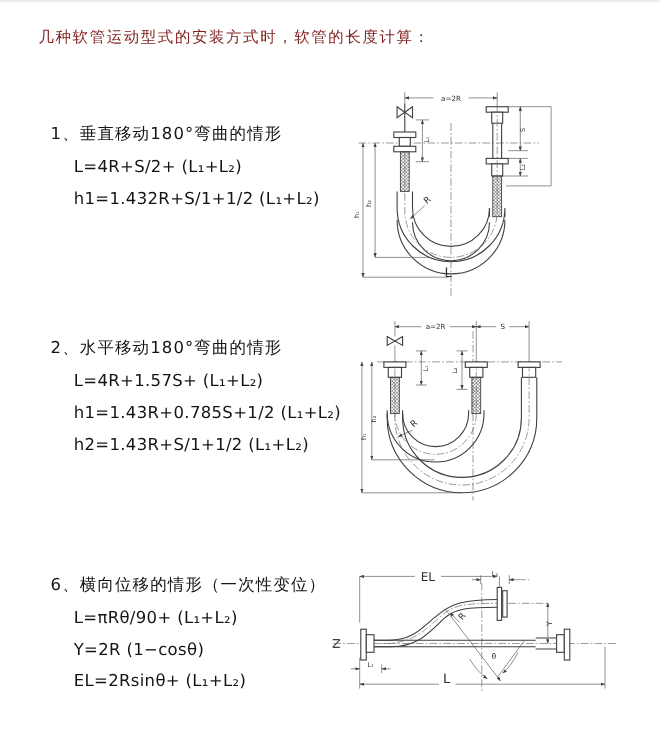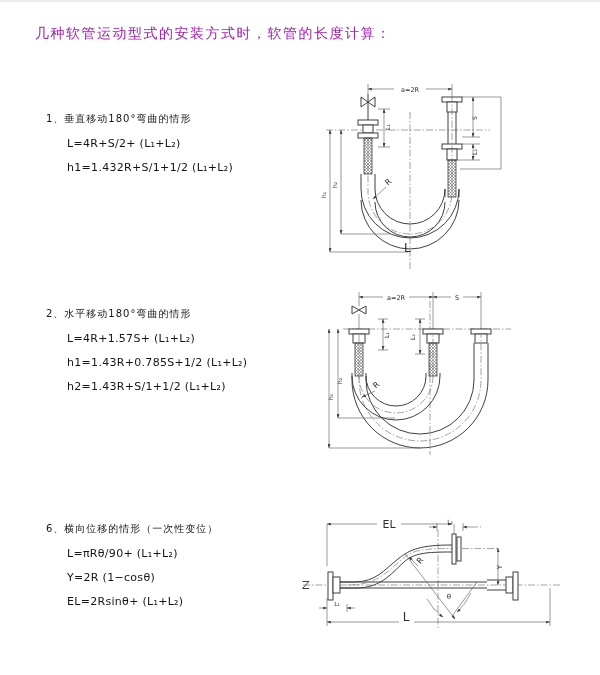--- a/index.html
+++ b/index.html
@@ -1,22 +1,22 @@
 <!DOCTYPE html>
 <html><head>
 <meta charset="utf-8">
 <style>
   html,body{margin:0;padding:0;background:#fff;}
   .page{position:relative;width:600px;height:675px;background:#fff;overflow:hidden;
         font-family:"DejaVu Sans","Liberation Sans",sans-serif;color:#1a1a1a;
         border-top:2px solid #ededed;}
-  .title{position:absolute;left:35px;top:23px;font-size:14px;letter-spacing:1.5px;color:#a21caf;}
+  .title{position:absolute;left:35px;top:23px;font-size:14px;letter-spacing:1.5px;color:#7f1d1d;}
   .sec{position:absolute;left:46px;}
-  .heading{font-size:10px;letter-spacing:1px;margin:0 0 11px 0;color:#141414;}
-  .formula{font-size:11px;letter-spacing:.3px;margin:0 0 11px 21px;color:#141414;}
+  .heading{font-size:15px;letter-spacing:1px;margin:0 0 11px 0;color:#141414;}
+  .formula{font-size:15px;letter-spacing:.3px;margin:0 0 11px 21px;color:#141414;}
   svg.diag{position:absolute;}
   svg.diag .main{stroke:#3f3f3f;stroke-width:1;fill:none;}
   svg.diag .thin{stroke:#555;stroke-width:.6;fill:none;}
   svg.diag .cl{stroke:#666;stroke-width:.6;fill:none;stroke-dasharray:7 2 1.5 2;}
   svg.diag text{fill:#2e2e2e;}
   svg.diag rect.fit{fill:#fff;stroke:#3f3f3f;stroke-width:1;}
   svg.diag rect.hat{stroke:#3f3f3f;stroke-width:.8;}
   svg.diag rect.mask{fill:#fff;stroke:none;}
 </style>
 </head>

